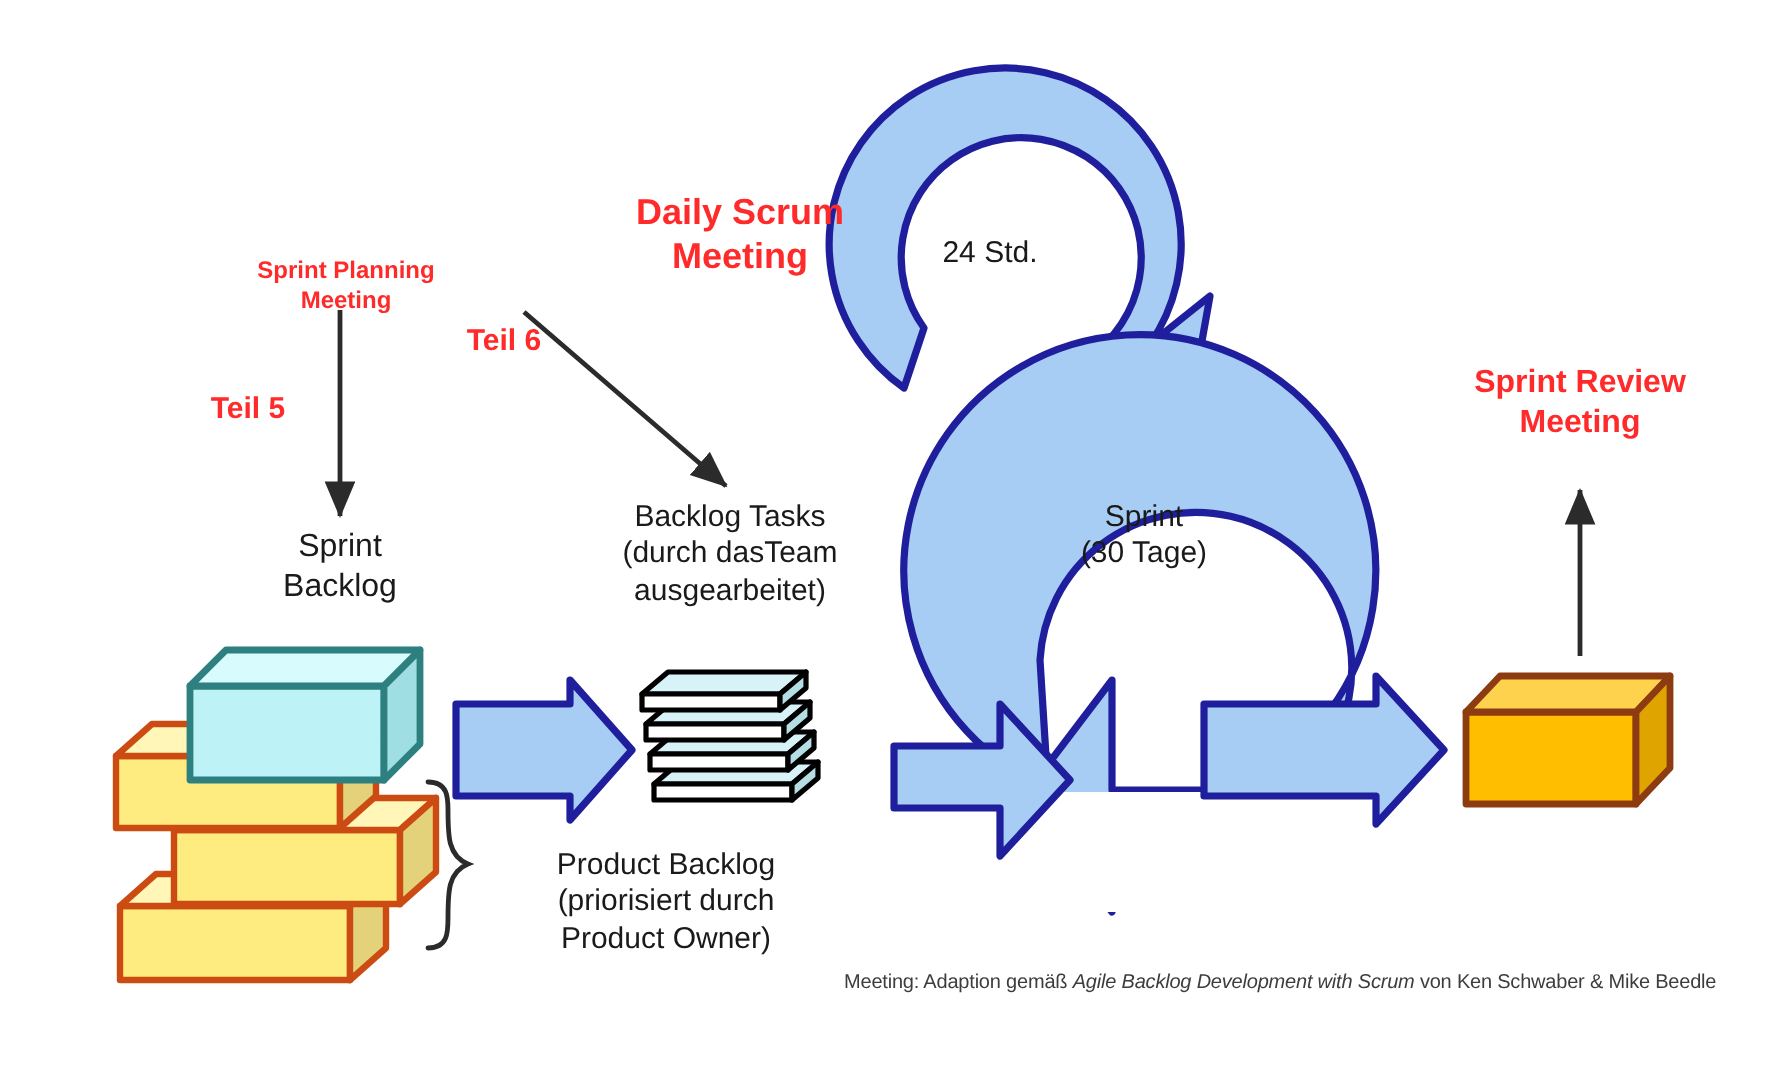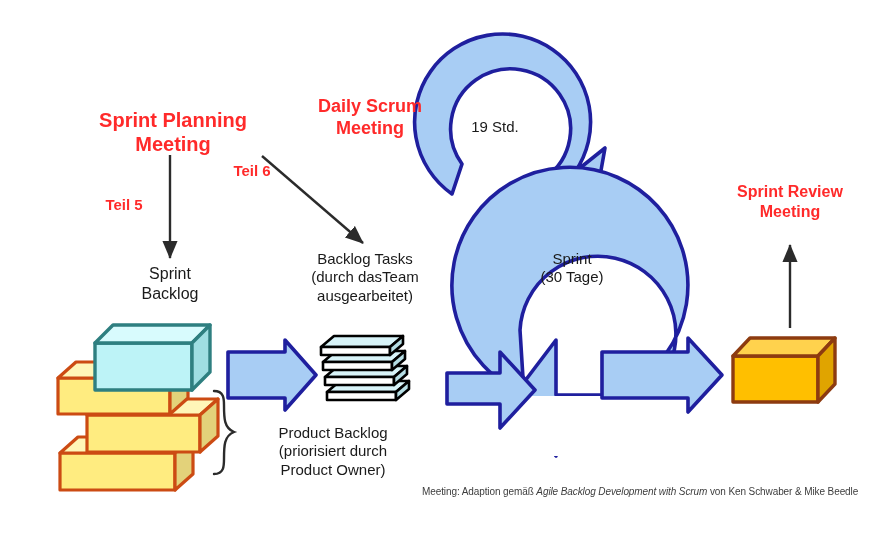--- a/index.html
+++ b/index.html
@@ -143,21 +143,21 @@
     <path d="M602,352 L688,352 L688,338 L722,375 L688,412 L688,398 L602,398 Z" fill="#a8cdf4" stroke="#1f1f9e" stroke-width="3.6" stroke-linejoin="round"></path>
 
     <g>
       <path d="M733,356 L818,356 L818,402 L733,402 Z" fill="#ffbf00" stroke="#8d3b10" stroke-width="3.4" stroke-linejoin="round"></path>
       <path d="M733,356 L750,338 L835,338 L818,356 Z" fill="#ffd24d" stroke="#8d3b10" stroke-width="3.4" stroke-linejoin="round"></path>
       <path d="M818,356 L835,338 L835,384 L818,402 Z" fill="#e0a400" stroke="#8d3b10" stroke-width="3.4" stroke-linejoin="round"></path>
     </g>
 
   </svg>
 
-  <div class="lbl lbl-red" style="left:78px; top:108px; width:190px; font-size:20px;">Sprint Planning
+  <div class="lbl lbl-red" style="left:78px; top:128px; width:190px; font-size:12px;">Sprint Planning
 Meeting</div>
 
   <div class="lbl lbl-red" style="left:275px; top:52px; width:190px; font-size:18px;margin-top:44px;">Daily Scrum
 Meeting</div>
 
   <div class="lbl lbl-red" style="left:700px; top:182px; width:180px; font-size:16px;text-align:center;">Sprint Review
 Meeting</div>
 
   <div class="lbl lbl-red" style="left:92px; top:196px; width:64px; font-size:15px;">Teil 5</div>
 
@@ -167,21 +167,21 @@
 Backlog</div>
 
   <div class="lbl" style="left:240px; top:424px; width:186px; font-size:15px;">Product Backlog
 (priorisiert durch
 Product Owner)</div>
 
   <div class="lbl" style="left:270px; top:250px; width:190px; font-size:15px;">Backlog Tasks
 (durch dasTeam
 ausgearbeitet)</div>
 
-  <div class="lbl" style="left:440px; top:118px; width:110px; font-size:15px;">19 Std.</div>
+  <div class="lbl" style="left:440px; top:118px; width:110px; font-size:15px;">24 Std.</div>
 
   <div class="lbl" style="left:508px; top:250px; width:128px; font-size:15px;">Sprint
 (30 Tage)</div>
 
 
   <div class="src-note" style="left:422px; top:486px;">
     <span>Meeting: Adaption gemäß </span><i>Agile Backlog Development with Scrum</i><span> von Ken Schwaber &amp; Mike Beedle</span>
   </div>
 
 </div>

